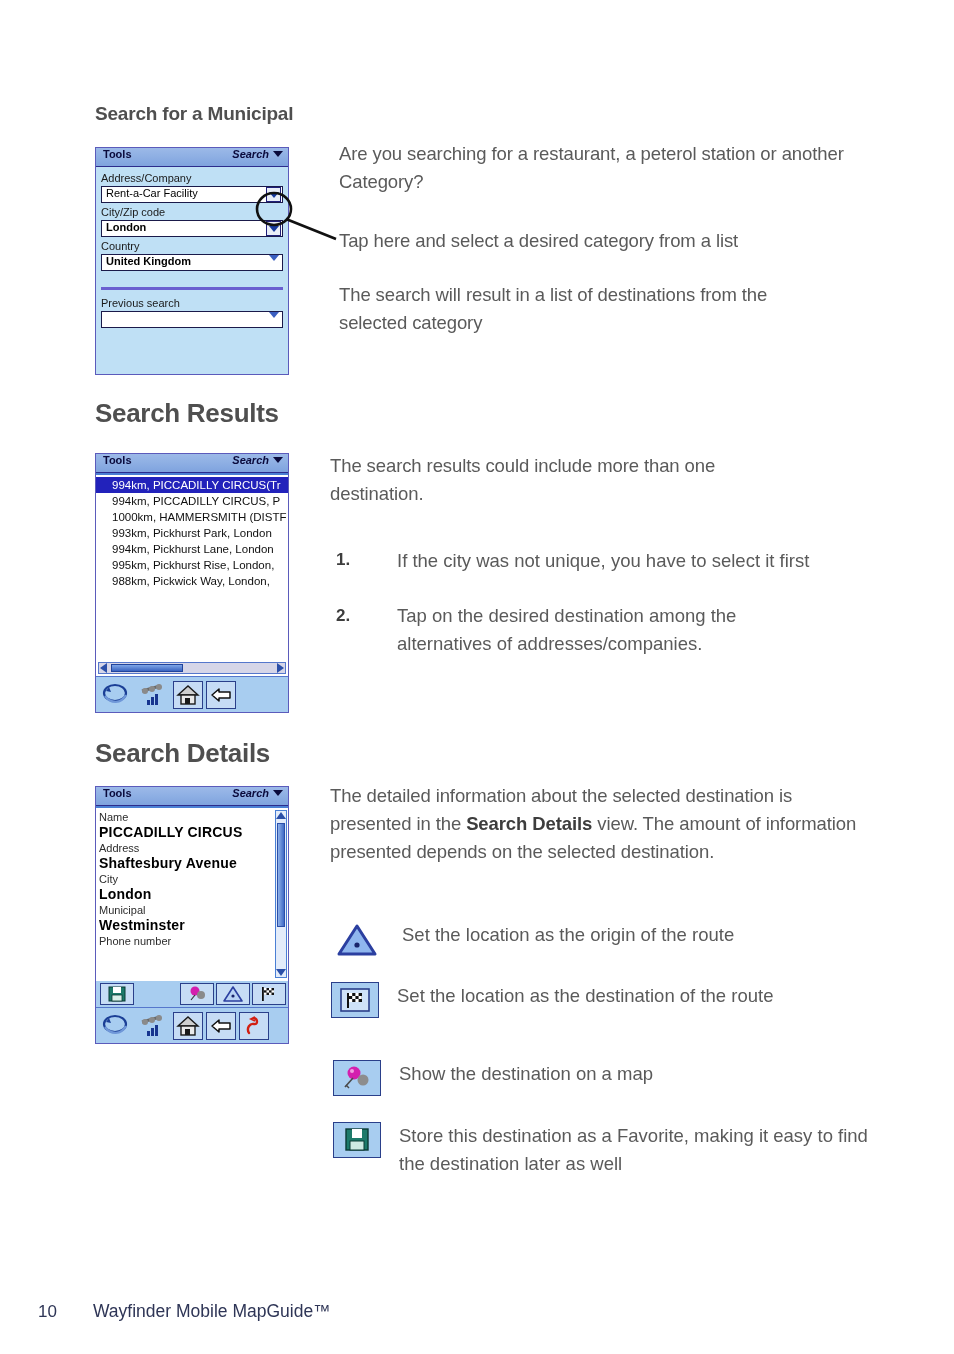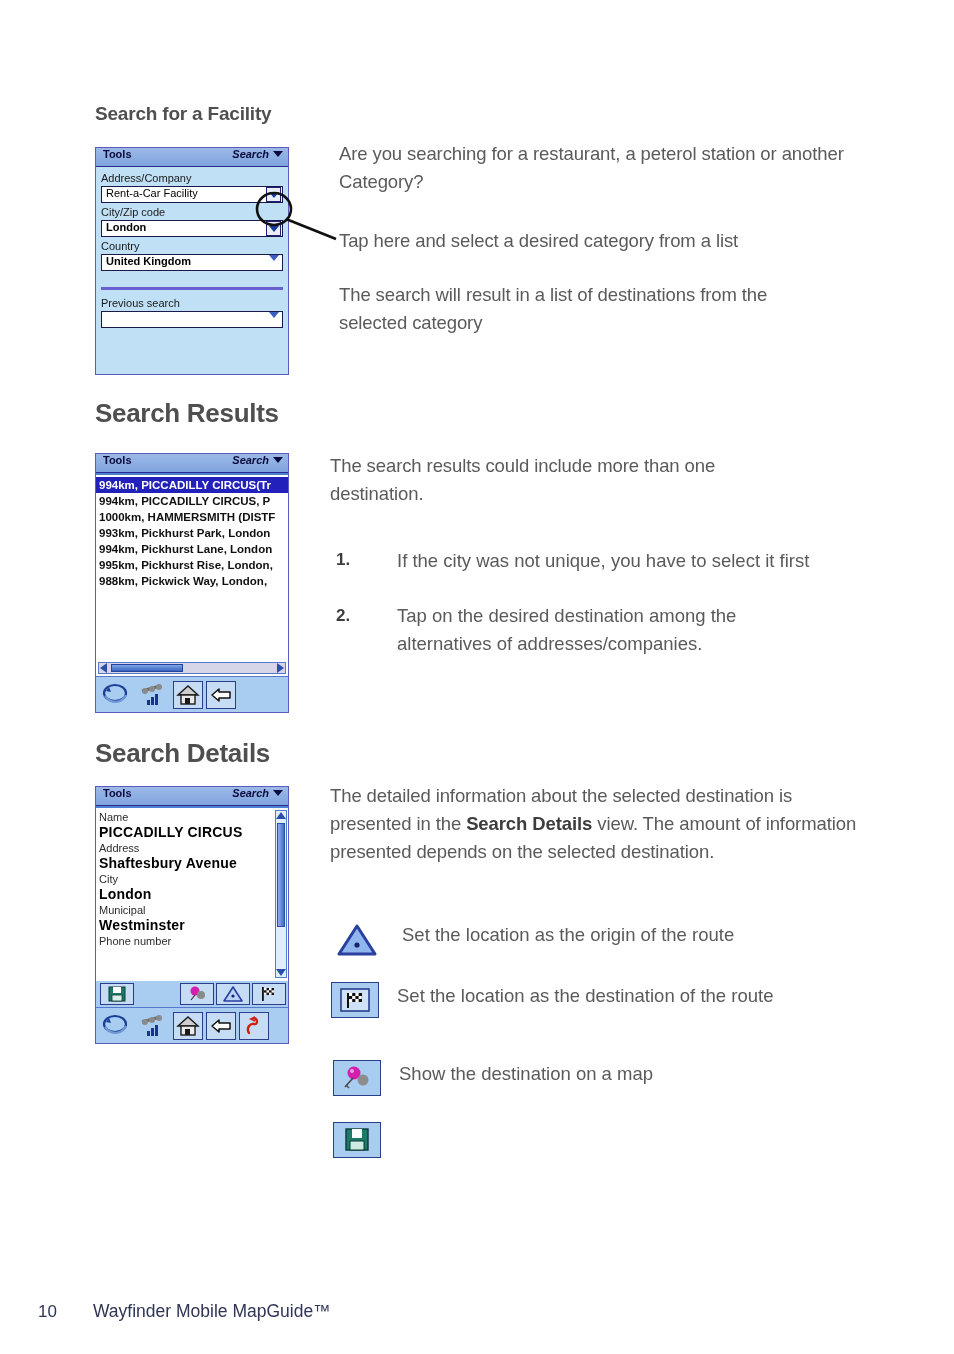--- a/index.html
+++ b/index.html
@@ -177,24 +177,24 @@
     position: relative;
   }
   .list-area {
     position: absolute;
     left: 0; right: 0; top: 2px;
     height: 163px;
     overflow: hidden;
   }
   .list-row {
     font-size: 11.5px;
-    font-weight: bold;
+    font-weight: normal;
     color: #101010;
     white-space: nowrap;
-    padding: 1px 0 1px 3px;
+    padding: 1px 0 1px 16px;
     line-height: 14px;
     overflow: hidden;
   }
   .list-row.sel {
     background: #2222bb;
     color: #ffffff;
   }
   .hscroll {
     position: absolute;
     left: 2px; right: 2px;
@@ -392,21 +392,21 @@
     font-size: 17px;
   }
   .footer .pg { width: 55px; }
   .footer .ttl { font-size: 17.5px; }
 </style>
 </head>
 <body>
 
 <div class="page">
 
-  <div class="h-small" style="left:95px; top:103px;">Search for a Facility</div>
+  <div class="h-small" style="left:95px; top:103px;">Search for a Municipal</div>
 
   <div class="pda" style="left:95px; top:147px; width:194px; height:228px;">
 
     <div class="pda-title">
       <span>Tools</span>
       <span class="right">
         <span>Search</span>
         <span class="tri-down"></span>
       </span>
     </div>
@@ -684,20 +684,21 @@
   </div>
 
   <div class="legend-row" style="left:333px; top:1122px; width:540px;">
     <span class="legend-icon boxed">
       <svg width="28" height="26" viewBox="0 0 28 26">
         <rect x="3" y="2" width="22" height="21" fill="#1d7a6a" stroke="#0a3a34" stroke-width="1.4"></rect>
         <rect x="9" y="2" width="10" height="9" fill="#ffffff"></rect>
         <rect x="7" y="14" width="14" height="9" fill="#cdeae3" stroke="#0a3a34" stroke-width="1"></rect>
       </svg>
     </span>
+    <span class="legend-text" style="margin-left:18px;">Store this destination as a Favorite, making it easy to find the destination later as well</span>
   </div>
 
   <svg class="annot">
     <ellipse cx="274" cy="209" rx="17" ry="16" fill="none" stroke="#111111" stroke-width="2.6"></ellipse>
     <path d="M286 219 L336 239" stroke="#111111" stroke-width="2.6" fill="none"></path>
   </svg>
 
   <div class="footer">
     <span class="pg">10</span>
     <span class="ttl">Wayfinder Mobile MapGuide™</span>

